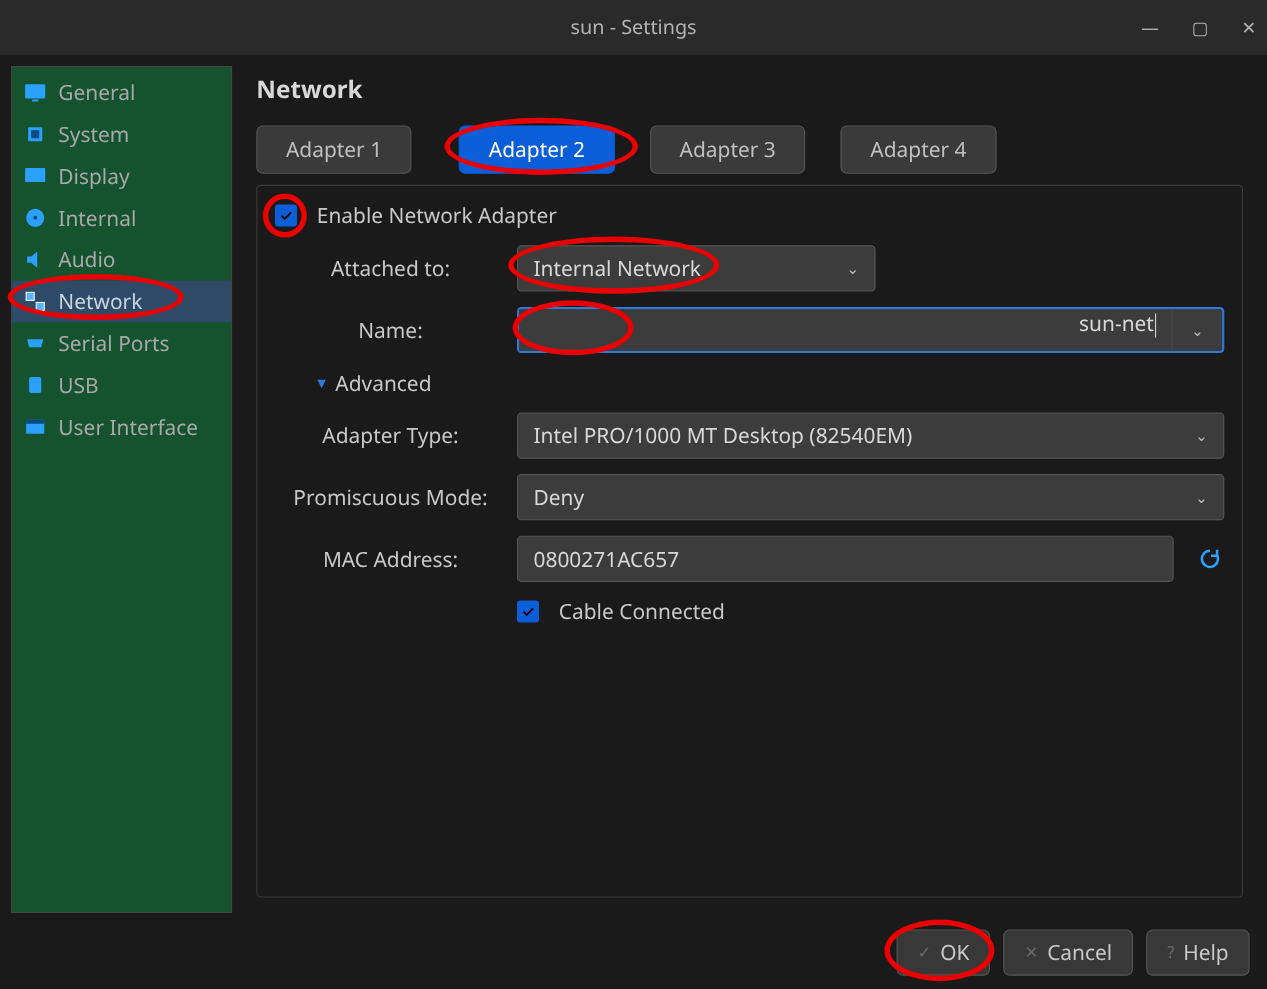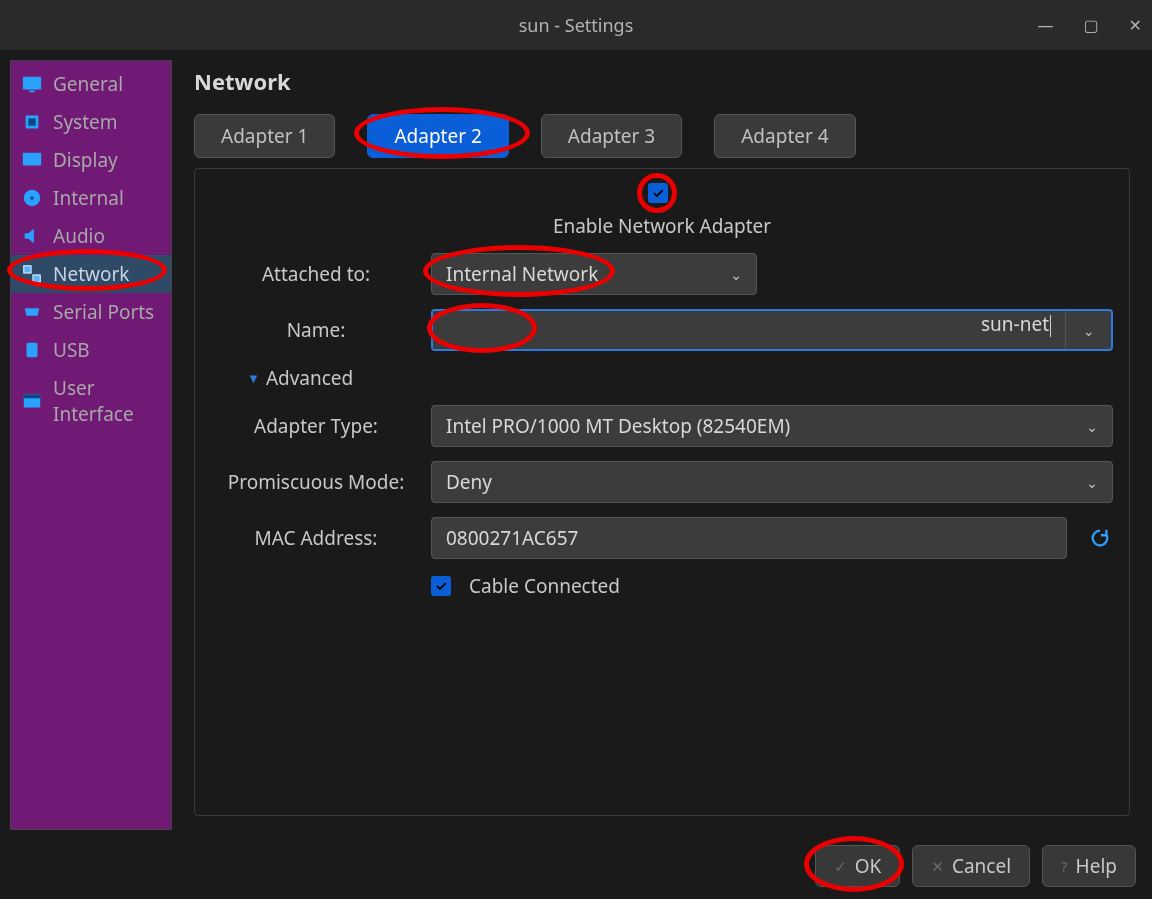--- a/index.html
+++ b/index.html
@@ -33,24 +33,24 @@
     color: #b0b0b0;
   }
   .win-controls span { font-size: 16px; }
 
   
   .main {
     display: flex;
     height: 790px;
   }
   .sidebar {
-    width: 162px;
+    width: 201px;
     margin: 10px 0 10px 10px;
     border: 1px solid #444;
-    background: #701a75;
+    background: #14532d;
     padding: 4px 0;
   }
   .sidebar-item {
     display: flex;
     align-items: center;
     gap: 10px;
     padding: 6px 10px;
     color: #a8a8a8;
     font-size: 19px;
     position: relative;
@@ -92,20 +92,21 @@
     color: #c0c0c0;
     padding: 8px 26px;
     border-radius: 6px;
     font-size: 19px;
     border: 1px solid #555;
   }
   .tab.active {
     background: #0a5fd9;
     color: #fff;
     border-color: #0a5fd9;
+    margin-left: 11px;
   }
 
   
   .frame {
     border: 1px solid #3a3a3a;
     border-radius: 4px;
     padding: 14px 16px;
     min-height: 648px;
   }
 
@@ -348,21 +349,21 @@
       <div class="tab active" style="position:relative;">
         <span>Adapter 2</span>
         <div class="ellipse" style="left:-14px; top:-8px; width:176px; height:52px;"></div>
       </div>
       <div class="tab"><span>Adapter 3</span></div>
       <div class="tab"><span>Adapter 4</span></div>
     </div>
 
     <div class="frame">
 
-      <div class="row" style="margin-left:0;flex-direction:column;">
+      <div class="row" style="margin-left:0;">
         <span style="position:relative; display:inline-flex; align-items:center;">
           <span class="checkbox">
             <svg viewBox="0 0 24 24">
                 <path d="M5 12l5 5L20 7" stroke="#000" stroke-width="3" fill="none"></path>
               </svg>
           </span>
           <div class="ellipse" style="left:-11px; top:-10px; width:40px; height:40px;"></div>
         </span>
         <span>Enable Network Adapter</span>
       </div>

